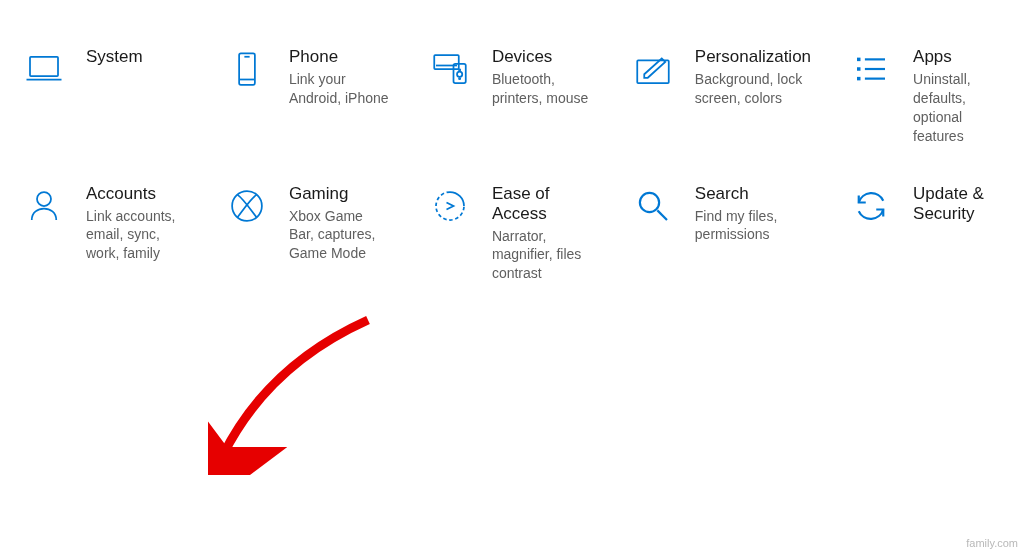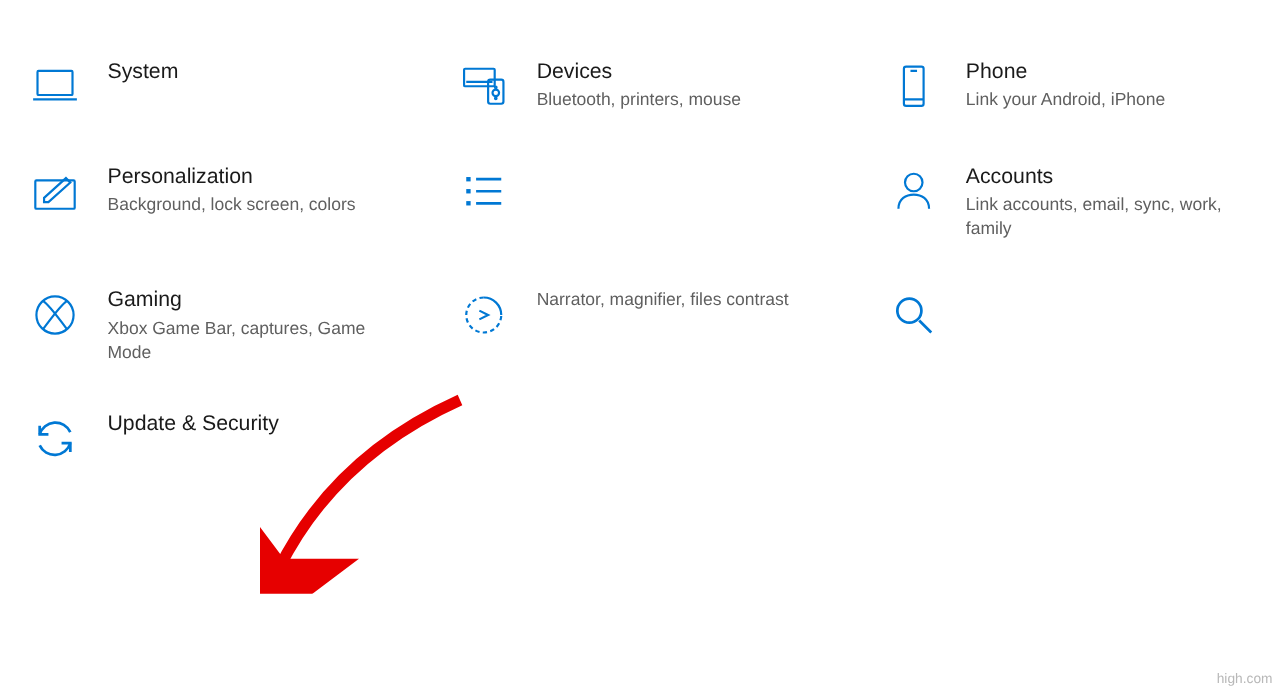--- a/index.html
+++ b/index.html
@@ -6,21 +6,21 @@
     body {
       font-family: "Segoe UI", Tahoma, sans-serif;
       background: #fff;
       width: 1024px;
       height: 555px;
       position: relative;
       overflow: hidden;
     }
     .grid {
       display: grid;
-      grid-template-columns: repeat(3, 1fr);
+      grid-template-columns: repeat(5, 1fr);
       column-gap: 20px;
       row-gap: 70px;
       padding: 45px 10px 30px 20px;
       gap: 36px;
     }
     .tile {
       display: flex;
       align-items: flex-start;
       gap: 18px;
       cursor: pointer;
@@ -76,45 +76,45 @@
       </svg>
     </div>
     <div class="tile-text">
       <div class="tile-title">System</div>
     </div>
   </div>
 
   <div class="tile">
     <div class="icon-box">
       <svg viewBox="0 0 48 48" fill="none" stroke="currentColor" stroke-width="2">
+        <rect x="15" y="6" width="18" height="36" rx="2"></rect>
+        <line x1="15" y1="36" x2="33" y2="36"></line>
+        <line x1="21" y1="10" x2="27" y2="10"></line>
+      </svg>
+    </div>
+    <div class="tile-text">
+      <div class="tile-title">Phone</div>
+      <div class="tile-desc">Link your Android, iPhone</div>
+    </div>
+  </div>
+
+  <div class="tile">
+    <div class="icon-box">
+      <svg viewBox="0 0 48 48" fill="none" stroke="currentColor" stroke-width="2">
         <rect x="6" y="8" width="28" height="16" rx="1"></rect>
         <line x1="8" y1="20" x2="32" y2="20"></line>
         <rect x="28" y="18" width="14" height="22" rx="2"></rect>
         <circle cx="35" cy="30" r="3"></circle>
         <circle cx="35" cy="25" r="0.7" fill="currentColor"></circle>
         <circle cx="35" cy="35" r="0.7" fill="currentColor"></circle>
       </svg>
     </div>
     <div class="tile-text">
       <div class="tile-title">Devices</div>
       <div class="tile-desc">Bluetooth, printers, mouse</div>
-    </div>
-  </div>
-
-  <div class="tile">
-    <div class="icon-box">
-      <svg viewBox="0 0 48 48" fill="none" stroke="currentColor" stroke-width="2">
-        <rect x="15" y="6" width="18" height="36" rx="2"></rect>
-        <line x1="15" y1="36" x2="33" y2="36"></line>
-        <line x1="21" y1="10" x2="27" y2="10"></line>
-      </svg>
-    </div>
-    <div class="tile-text">
-      <div class="tile-title">Phone</div>
-      <div class="tile-desc">Link your Android, iPhone</div>
     </div>
   </div>
 
   <div class="tile">
     <div class="icon-box">
       <svg viewBox="0 0 48 48" fill="none" stroke="currentColor" stroke-width="2">
         <rect x="6" y="14" width="36" height="26" rx="1"></rect>
         <path d="M14 30 L34 12 L38 16 L18 34 L14 34 Z"></path>
       </svg>
     </div>
@@ -128,20 +128,24 @@
     <div class="icon-box">
       <svg viewBox="0 0 48 48" fill="none" stroke="currentColor" stroke-width="2.5">
         <rect x="8" y="11" width="4" height="4" fill="currentColor" stroke="none"></rect>
         <line x1="17" y1="13" x2="40" y2="13"></line>
         <rect x="8" y="22" width="4" height="4" fill="currentColor" stroke="none"></rect>
         <line x1="17" y1="24" x2="40" y2="24"></line>
         <rect x="8" y="33" width="4" height="4" fill="currentColor" stroke="none"></rect>
         <line x1="17" y1="35" x2="40" y2="35"></line>
       </svg>
     </div>
+    <div class="tile-text">
+      <div class="tile-title">Apps</div>
+      <div class="tile-desc">Uninstall, defaults, optional features</div>
+    </div>
   </div>
 
   <div class="tile">
     <div class="icon-box">
       <svg viewBox="0 0 48 48" fill="none" stroke="currentColor" stroke-width="2">
         <circle cx="24" cy="16" r="8"></circle>
         <path d="M10 40 C10 31 17 27 24 27 C31 27 38 31 38 40"></path>
       </svg>
     </div>
     <div class="tile-text">
@@ -166,30 +170,35 @@
 
   <div class="tile">
     <div class="icon-box">
       <svg viewBox="0 0 48 48" fill="none" stroke="currentColor" stroke-width="2">
         <path d="M24 8 A16 16 0 1 0 40 24" stroke-dasharray="4 3"></path>
         <path d="M24 8 A16 16 0 0 1 40 24"></path>
         <polyline points="20,20 28,24 20,28"></polyline>
       </svg>
     </div>
     <div class="tile-text">
+      <div class="tile-title">Ease of Access</div>
       <div class="tile-desc">Narrator, magnifier, files contrast</div>
     </div>
   </div>
 
   <div class="tile">
     <div class="icon-box">
       <svg viewBox="0 0 48 48" fill="none" stroke="currentColor" stroke-width="2.5">
         <circle cx="20" cy="20" r="11"></circle>
         <line x1="29" y1="29" x2="40" y2="40"></line>
       </svg>
+    </div>
+    <div class="tile-text">
+      <div class="tile-title">Search</div>
+      <div class="tile-desc">Find my files, permissions</div>
     </div>
   </div>
 
   <div class="tile">
     <div class="icon-box">
       <svg viewBox="0 0 48 48" fill="none" stroke="currentColor" stroke-width="2.5">
         <path d="M38 18 A15 15 0 0 0 10 20"></path>
         <polyline points="10,12 10,20 18,20"></polyline>
         <path d="M10 30 A15 15 0 0 0 38 28"></path>
         <polyline points="38,36 38,28 30,28"></polyline>
@@ -204,13 +213,13 @@
 
 <svg class="arrow" width="180" height="160">
   <defs>
     <marker id="ah" markerWidth="14" markerHeight="14" refX="4" refY="6" orient="auto">
       <path d="M0,0 L12,6 L0,12 L3,6 Z" fill="#e60000"></path>
     </marker>
   </defs>
   <path d="M160,5 Q60,50 15,140" stroke="#e60000" stroke-width="9" fill="none" marker-end="url(#ah)"></path>
 </svg>
 
-<div class="watermark">high.com</div>
+<div class="watermark">family.com</div>
 
 </body></html>

